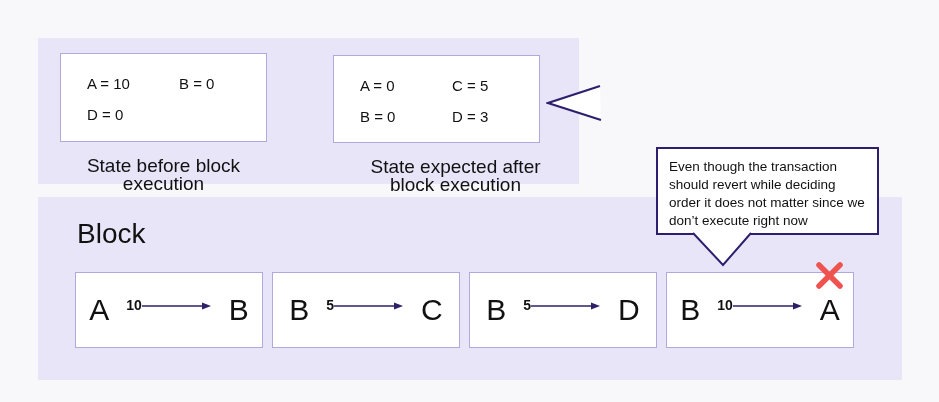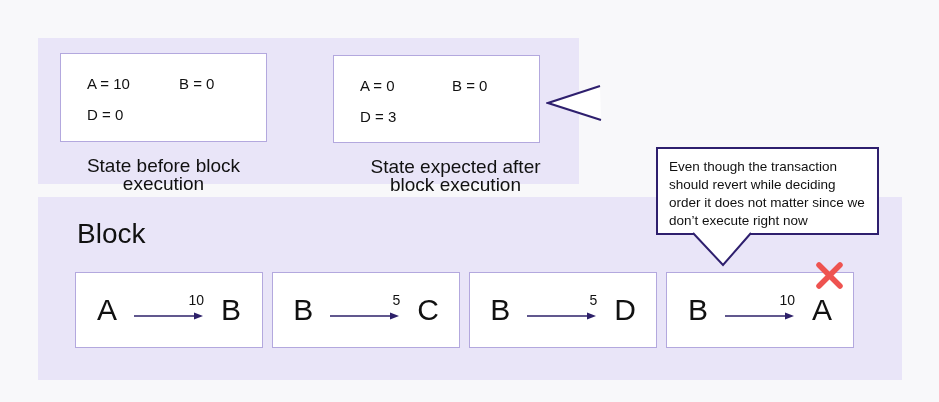--- a/index.html
+++ b/index.html
@@ -83,23 +83,23 @@
     border:1px solid var(--box_border,#b3a8de);
     box-sizing:border-box;
     display:flex;
     align-items:center;
     justify-content:center;
     gap:17px;
   }
   .tx-letter{font-size:30px;line-height:30px;}
   .arrow-group{
     display:flex;
-    flex-direction:column;
-    align-items:flex-end;
+    align-items:center;
     margin-top:-8px;
+    font-weight:bold;
   }
   .amount{font-size:14px;line-height:16px;margin-bottom:3px;}
   .arrow-svg line{stroke:var(--arrow,#2d2069);stroke-width:1.4;}
   .arrow-svg polygon{fill:var(--arrow,#2d2069);}
 
   .reject-x{position:absolute;left:813px;top:260px;}
   .reject-x line{
     stroke:var(--reject_x,#ee5350);
     stroke-width:5.5;
     stroke-linecap:round;
@@ -115,20 +115,21 @@
 
   <div class="state-box state-box-before">
     <span>A = 10</span>
     <span>B = 0</span>
     <span>D = 0</span>
   </div>
   <div class="state-caption caption-before">State before block execution</div>
 
   <div class="state-box state-box-after">
     <span>A = 0</span>
+    <span>C = 5</span>
     <span>B = 0</span>
     <span>D = 3</span>
   </div>
   <div class="state-caption caption-after">State expected after block execution</div>
 
   <div class="block-label">Block</div>
 
   <div class="tx" style="left:75px">
     <span class="tx-letter">A</span>
     <span class="arrow-group">

